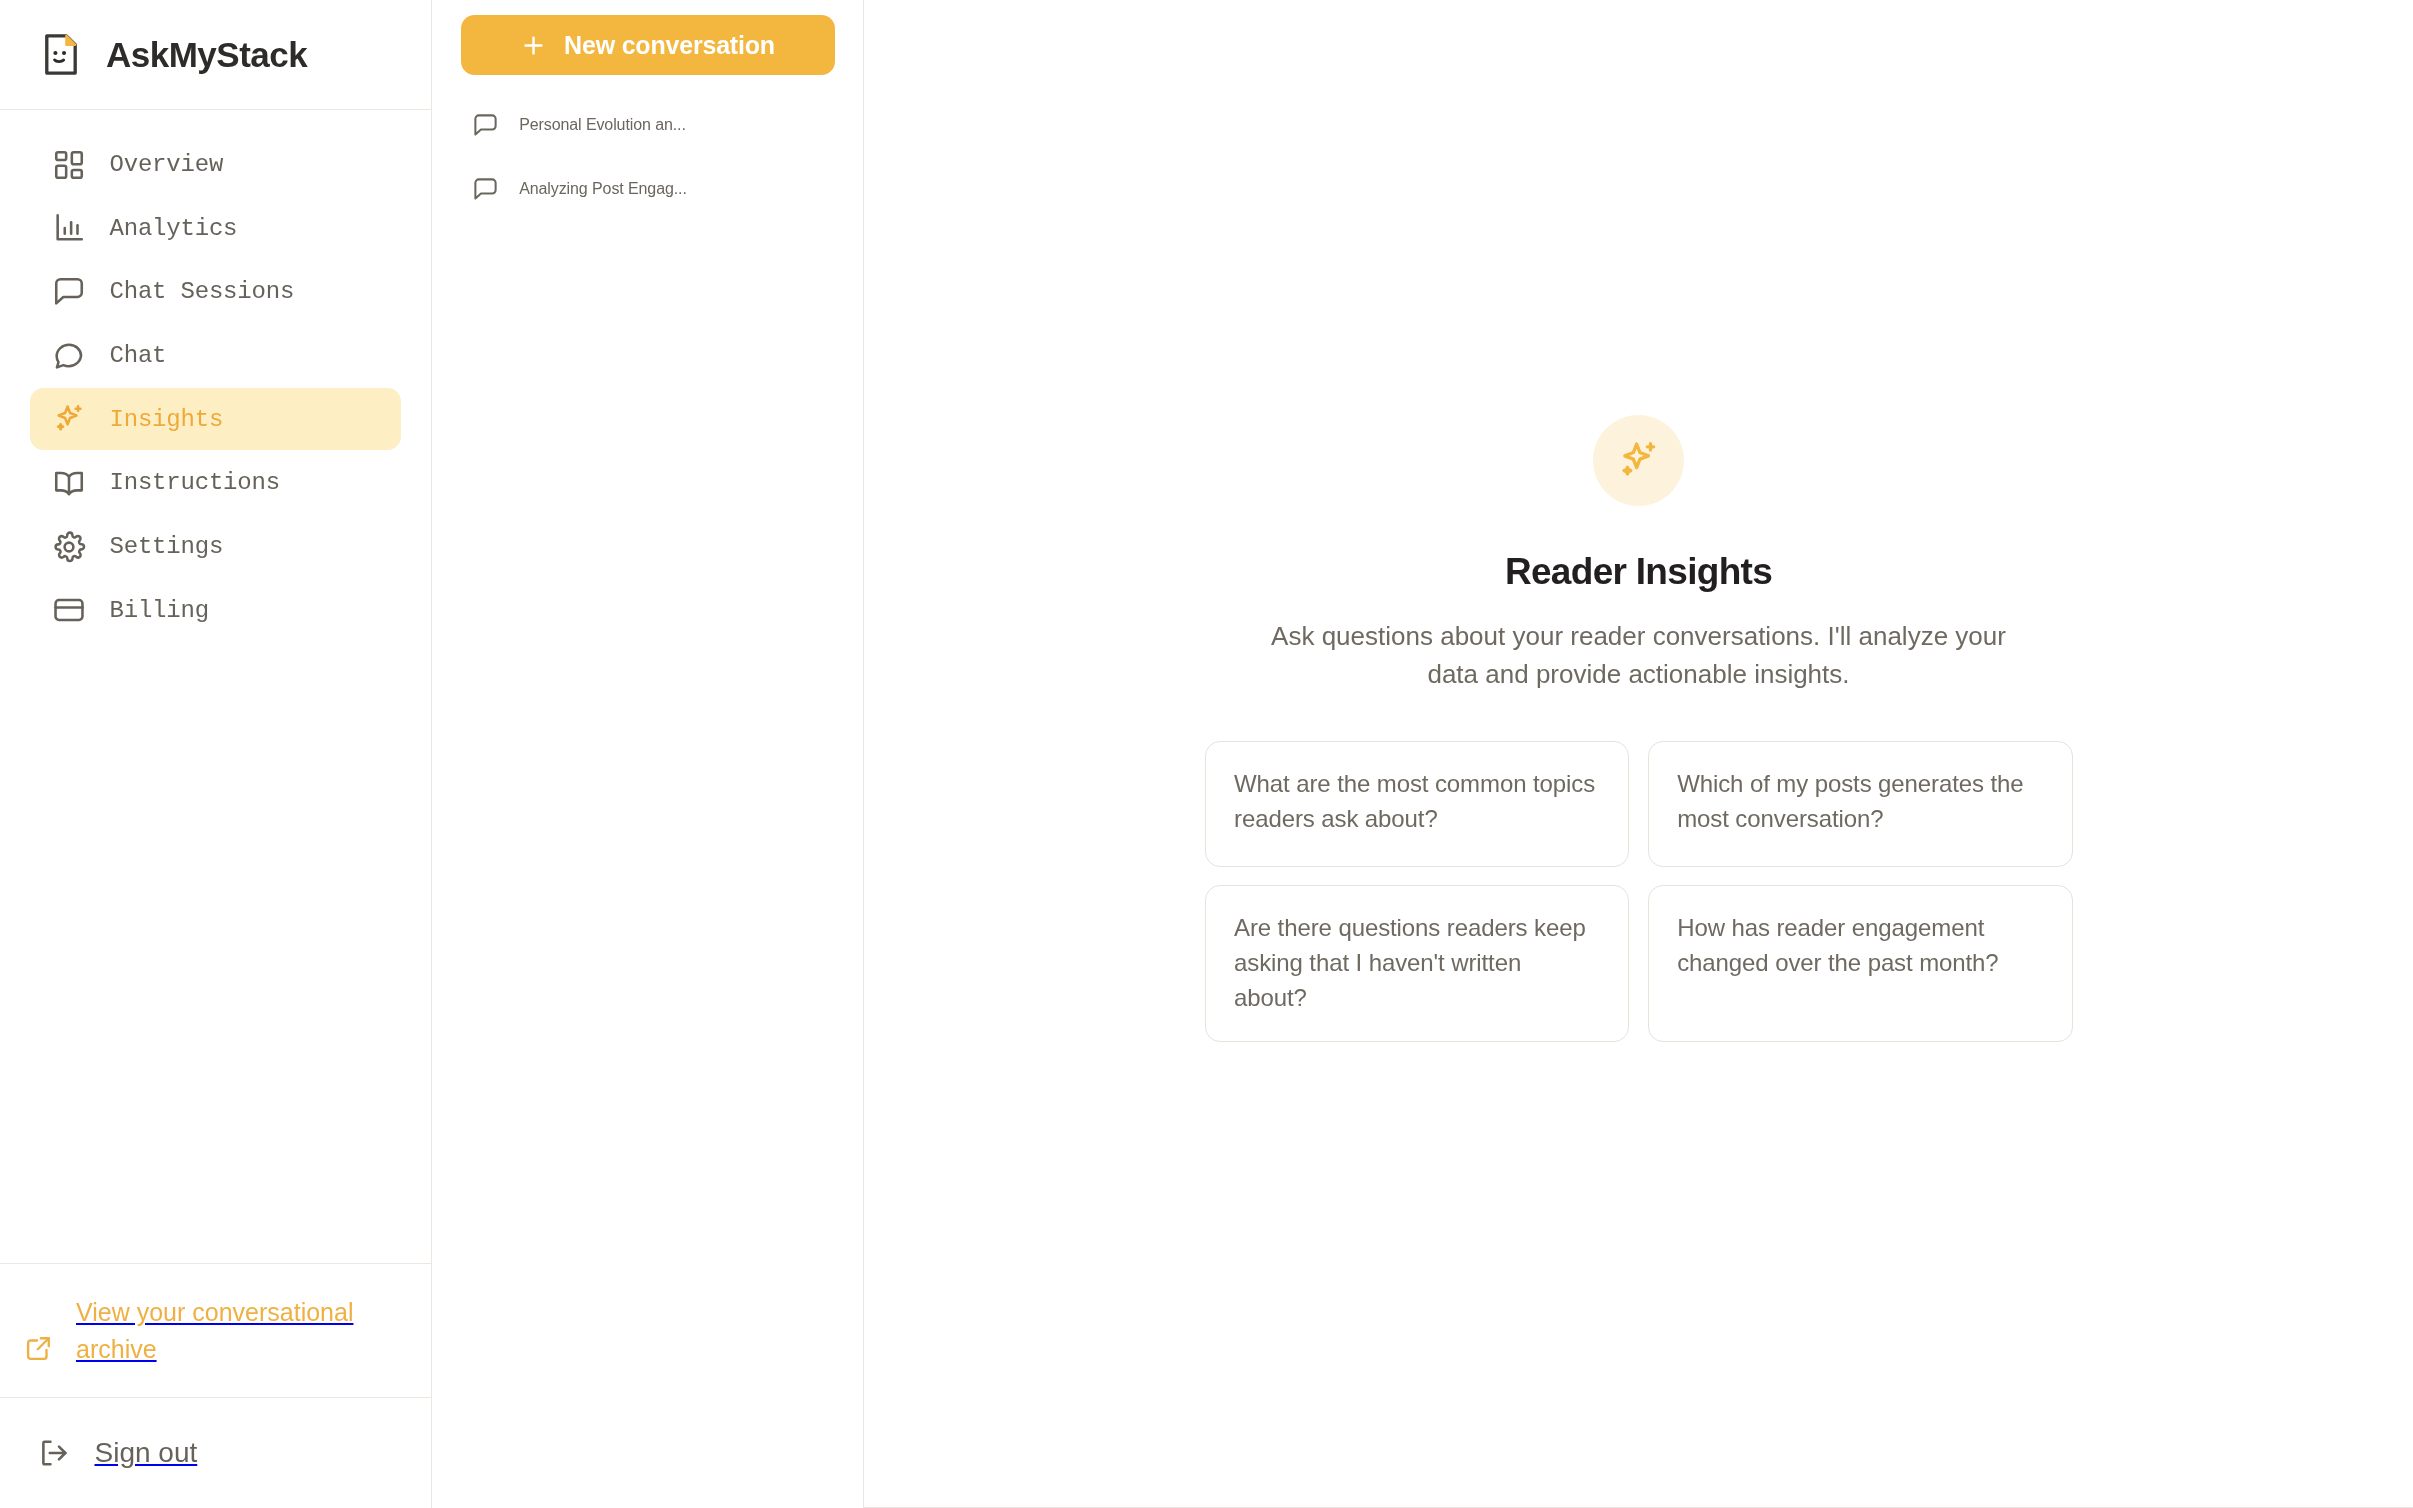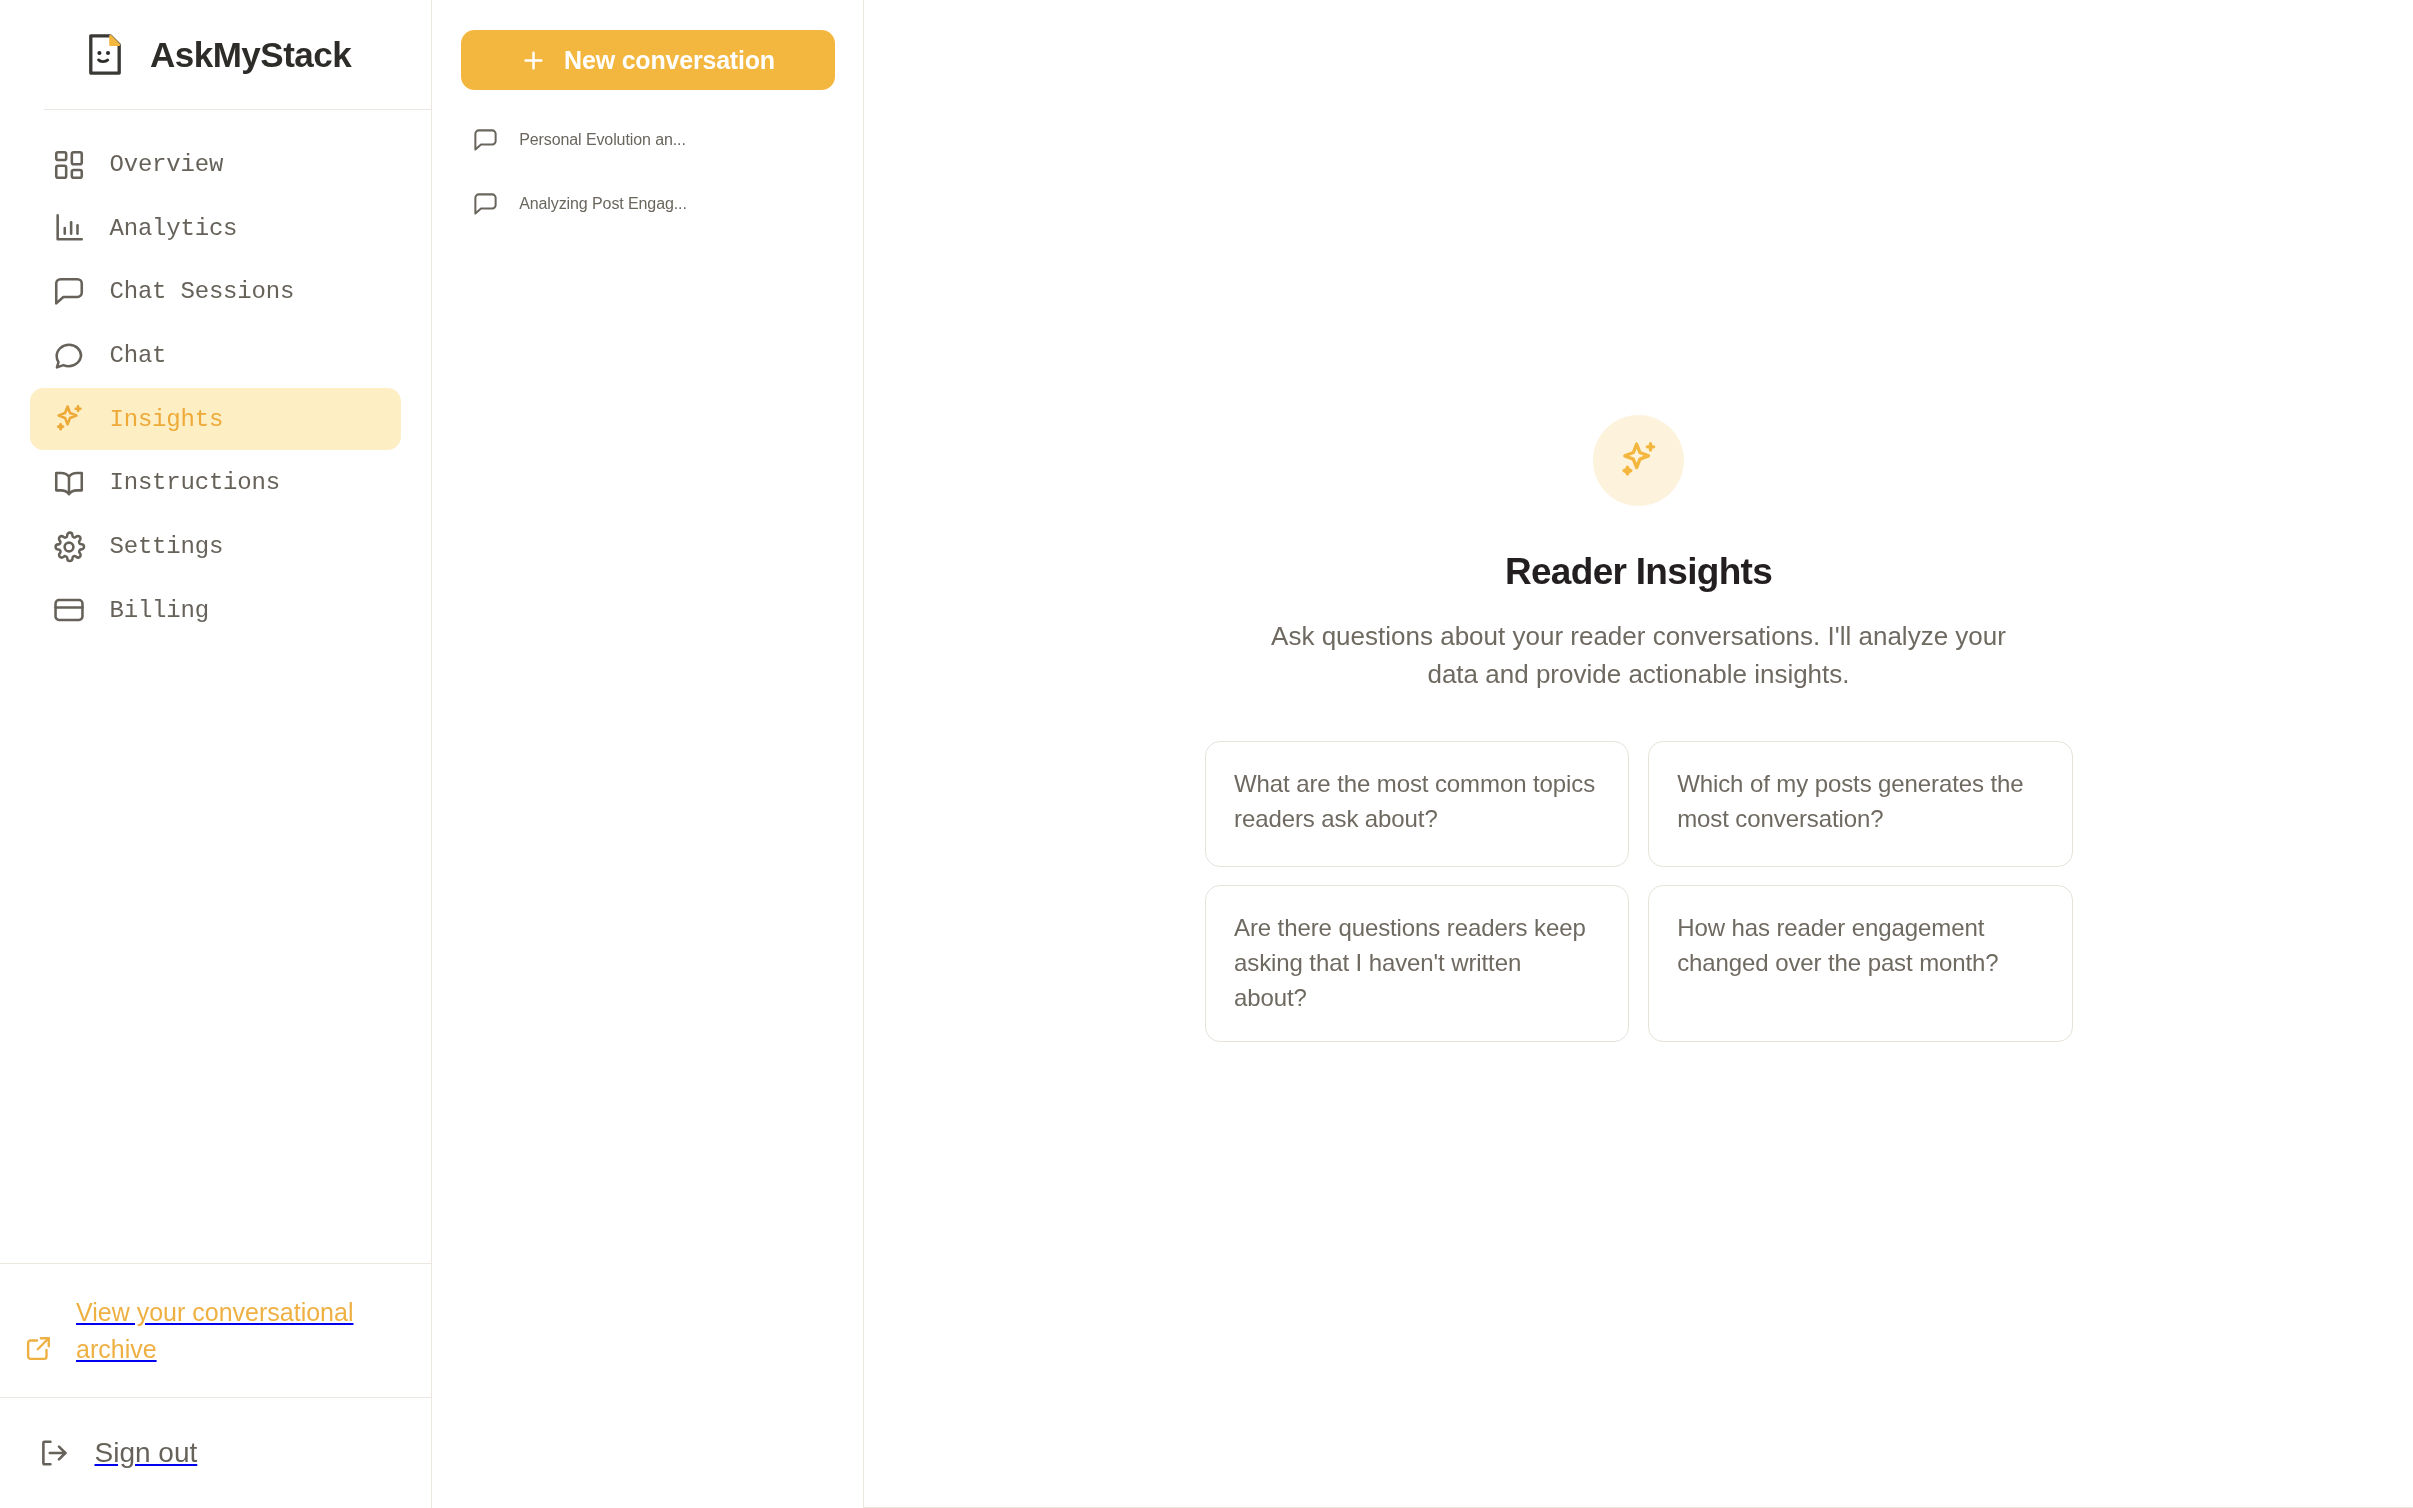--- a/index.html
+++ b/index.html
@@ -35,21 +35,20 @@
   }
 
   .brand {
     height: 110px;
     flex: 0 0 110px;
     display: flex;
     align-items: center;
     gap: 22px;
     padding: 0 0 0 37px;
     border-bottom: 1.7px solid #ece7e0;
-    margin-left: 44px;
   }
   .brand-logo { width: 47px; height: 47px; display: block; flex: 0 0 47px; }
   .brand-name {
     font-size: 35px;
     font-weight: 700;
     color: #2e2c29;
     letter-spacing: -0.5px;
     font-family: "Liberation Sans", sans-serif;
   }
 
@@ -138,21 +137,20 @@
     height: 60px;
     background: #f3b740;
     color: #ffffff;
     border: none;
     border-radius: 13.4px;
     font-size: 25px;
     font-weight: 700;
     font-family: "Liberation Sans", sans-serif;
     cursor: pointer;
     letter-spacing: -0.2px;
-    margin-top: 15px;
   }
   .plus-icon { width: 27px; height: 27px; flex: 0 0 27px; }
   .plus-icon svg { display: block; width: 27px; height: 27px; }
 
   .conv-list {
     margin-top: 18.4px;
     display: flex;
     flex-direction: column;
   }
   .conv-item {

